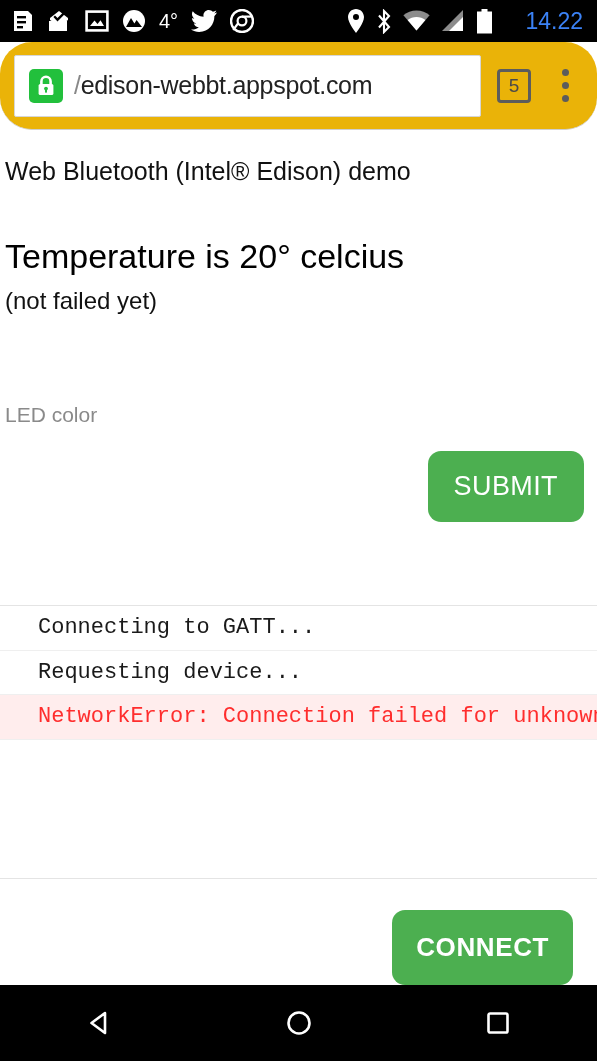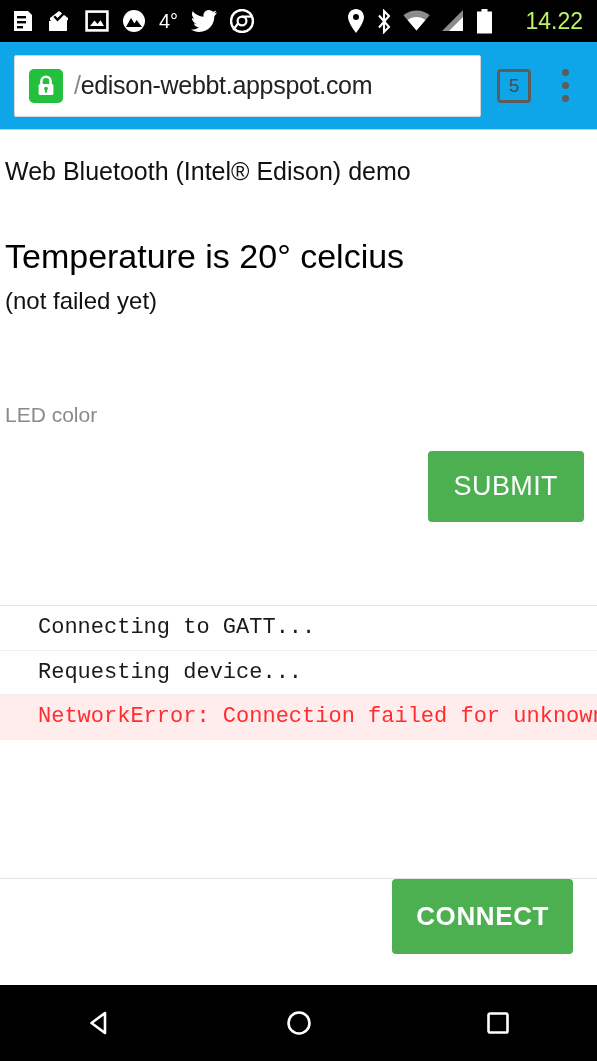--- a/index.html
+++ b/index.html
@@ -19,29 +19,30 @@
   }
   .sb-left, .sb-right { display:flex; align-items:center; }
   .sb-left { gap:13px; }
   .sb-right { gap:11px; }
   .sb-ico { display:block; }
   .sb-temp {
     color:#ffffff; font-size:20px; letter-spacing:0px;
     font-family:"Liberation Sans", sans-serif;
   }
   .sb-time {
-    color:#bef264; font-size:23px; margin-left:21px;
+    color:#3b82f6; font-size:23px; margin-left:21px;
     font-family:"Liberation Sans", sans-serif;
   }
 
   
   .toolbar {
-    height:88px; flex:0 0 88px; background:#0ea5e9;
+    height:88px; flex:0 0 88px; background:#eab308;
     display:flex; align-items:center; padding:0 14px;
     border-bottom:1px solid #cfcfcf;
+    border-radius:32px;
   }
   .omnibox {
     flex:1 1 auto; height:62px; background:#ffffff;
     border:1px solid #d6d6d6; border-radius:2px;
     display:flex; align-items:center; padding:0 14px;
     overflow:hidden; margin-right:16px;
   }
   .lock-badge {
     width:34px; height:34px; border-radius:5px; background:#22c03c;
     display:flex; align-items:center; justify-content:center;
@@ -88,21 +89,21 @@
   .field-input {
     width:100%; border:none; outline:none; background:transparent;
     font-size:30px; color:#111111; padding:8px 0 10px 0;
     border-bottom:2px solid #6b6b6b;
     font-family:"Liberation Sans", sans-serif;
   }
   .field-input::placeholder { color:#8d8d8d; opacity:1; }
 
   .submit-row { display:flex; justify-content:flex-end; margin-top:24px; padding-right:8px; }
   .btn {
-    border:none; border-radius:4px; color:#ffffff;
+    border:none; border-radius:13px; color:#ffffff;
     background:#4caf50; cursor:pointer;
     font-family:"Liberation Sans", sans-serif;
   }
   .btn-submit { font-size:27px; padding:20px 26px; letter-spacing:0.4px; }
   .btn-connect { font-size:26px; font-weight:bold; padding:22px 24px; letter-spacing:0.6px; }
 
   
   .log-panel {
     position:absolute; left:0; right:0; top:475px; bottom:183px;
     border-top:1px solid #e4e4e4; background:#ffffff;
@@ -113,21 +114,21 @@
     padding:8px 0 8px 38px; line-height:1.25;
     border-bottom:1px solid #efefef;
     white-space:nowrap;
   }
   .log-line.error { color:#ff2d2d; background:#ffeded; }
 
   
   .footer {
     position:absolute; left:0; right:0; bottom:76px; height:107px;
     border-top:1px solid #e4e4e4; background:#ffffff;
-    display:flex; align-items:flex-start; justify-content:flex-end;
+    display:flex; align-items:flex-end; justify-content:flex-end;
     padding-right:24px;
   }
 
   
   .navbar {
     height:76px; flex:0 0 76px; background:#000000;
     display:flex; align-items:center; justify-content:space-around;
     position:absolute; left:0; right:0; bottom:0;
   }
   .nav-btn { width:90px; height:76px; display:flex; align-items:center; justify-content:center; }

